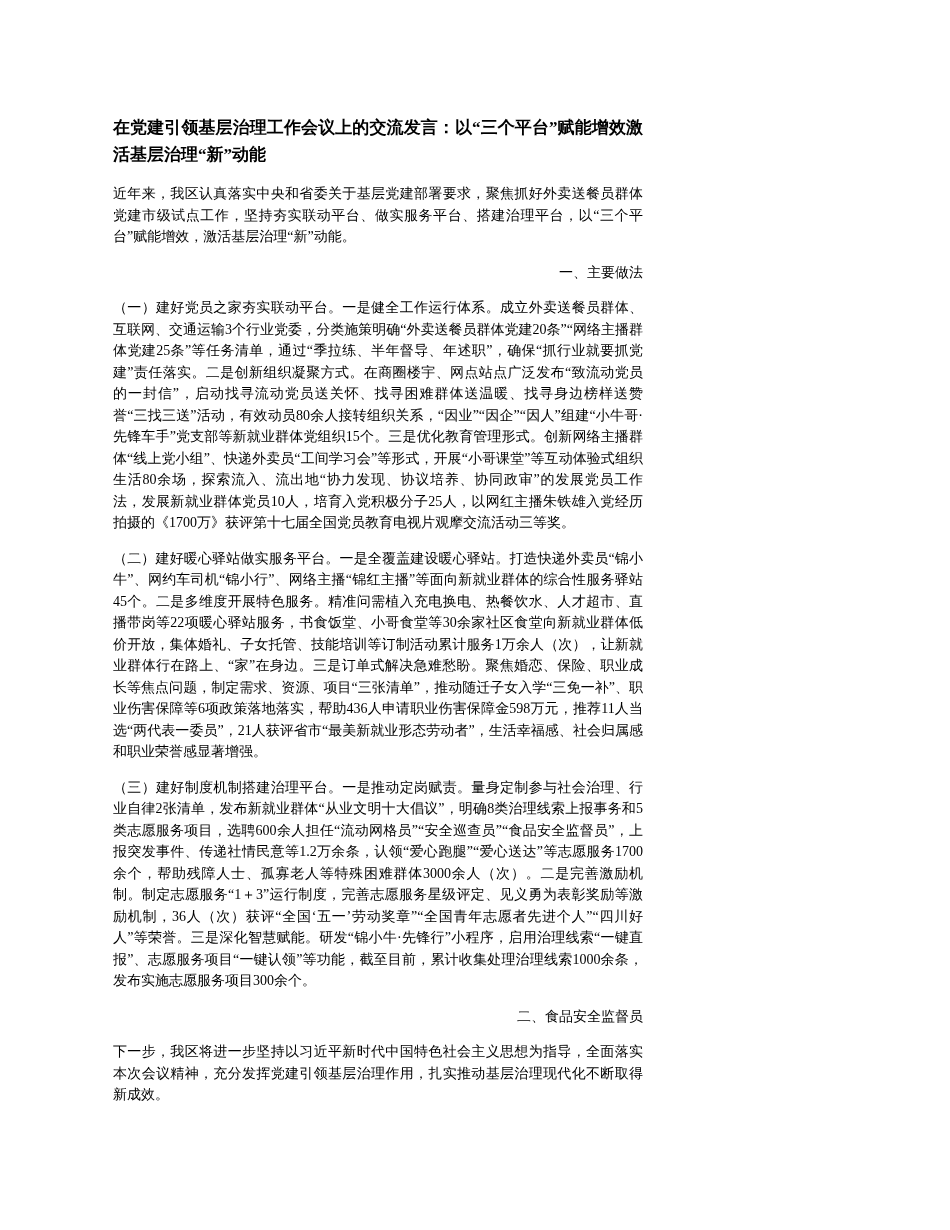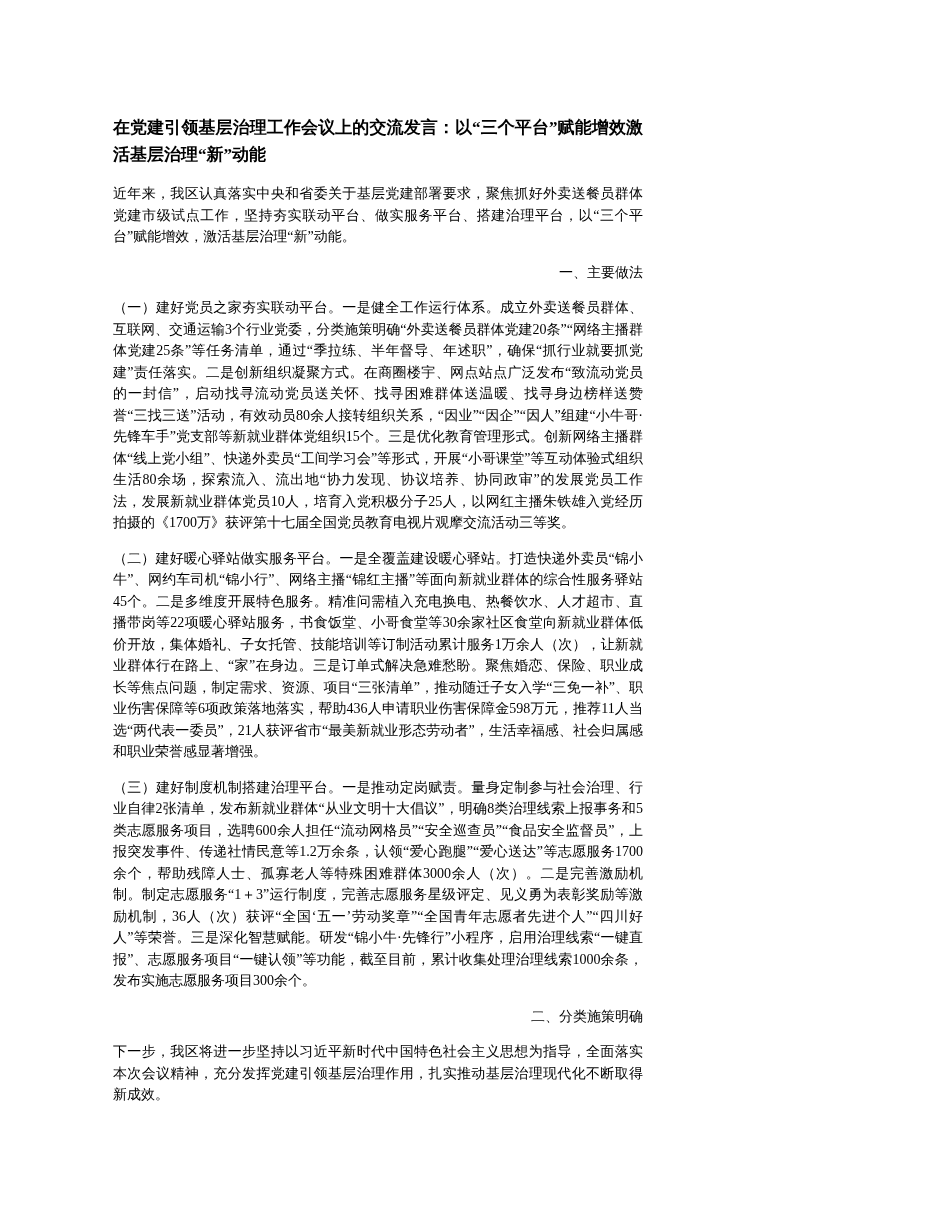--- a/index.html
+++ b/index.html
@@ -51,16 +51,16 @@
   <p class="para">近年来，我区认真落实中央和省委关于基层党建部署要求，聚焦抓好外卖送餐员群体党建市级试点工作，坚持夯实联动平台、做实服务平台、搭建治理平台，以“三个平台”赋能增效，激活基层治理“新”动能。</p>
 
   <p class="para heading">一、主要做法</p>
 
   <p class="para"><span>（一）建好党员之家夯实联动平台。</span><span class="bold">一是健全工作运行体系。</span><span>成立外卖送餐员群体、互联网、交通运输3个行业党委，分类施策明确“外卖送餐员群体党建20条”“网络主播群体党建25条”等任务清单，通过“季拉练、半年督导、年述职”，确保“抓行业就要抓党建”责任落实。</span><span class="bold">二是创新组织凝聚方式。</span><span>在商圈楼宇、网点站点广泛发布“致流动党员的一封信”，启动找寻流动党员送关怀、找寻困难群体送温暖、找寻身边榜样送赞誉“三找三送”活动，有效动员80余人接转组织关系，“因业”“因企”“因人”组建“小牛哥·先锋车手”党支部等新就业群体党组织15个。</span><span class="bold">三是优化教育管理形式。</span><span>创新网络主播群体“线上党小组”、快递外卖员“工间学习会”等形式，开展“小哥课堂”等互动体验式组织生活80余场，探索流入、流出地“协力发现、协议培养、协同政审”的发展党员工作法，发展新就业群体党员10人，培育入党积极分子25人，以网红主播朱铁雄入党经历拍摄的《1700万》获评第十七届全国党员教育电视片观摩交流活动三等奖。</span></p>
 
   <p class="para"><span>（二）建好暖心驿站做实服务平台。</span><span class="bold">一是全覆盖建设暖心驿站。</span><span>打造快递外卖员“锦小牛”、网约车司机“锦小行”、网络主播“锦红主播”等面向新就业群体的综合性服务驿站45个。</span><span class="bold">二是多维度开展特色服务。</span><span>精准问需植入充电换电、热餐饮水、人才超市、直播带岗等22项暖心驿站服务，书食饭堂、小哥食堂等30余家社区食堂向新就业群体低价开放，集体婚礼、子女托管、技能培训等订制活动累计服务1万余人（次），让新就业群体行在路上、“家”在身边。</span><span class="bold">三是订单式解决急难愁盼。</span><span>聚焦婚恋、保险、职业成长等焦点问题，制定需求、资源、项目“三张清单”，推动随迁子女入学“三免一补”、职业伤害保障等6项政策落地落实，帮助436人申请职业伤害保障金598万元，推荐11人当选“两代表一委员”，21人获评省市“最美新就业形态劳动者”，生活幸福感、社会归属感和职业荣誉感显著增强。</span></p>
 
   <p class="para"><span>（三）建好制度机制搭建治理平台。</span><span class="bold">一是推动定岗赋责。</span><span>量身定制参与社会治理、行业自律2张清单，发布新就业群体“从业文明十大倡议”，明确8类治理线索上报事务和5类志愿服务项目，选聘600余人担任“流动网格员”“安全巡查员”“食品安全监督员”，上报突发事件、传递社情民意等1.2万余条，认领“爱心跑腿”“爱心送达”等志愿服务1700余个，帮助残障人士、孤寡老人等特殊困难群体3000余人（次）。</span><span class="bold">二是完善激励机制。</span><span>制定志愿服务“1＋3”运行制度，完善志愿服务星级评定、见义勇为表彰奖励等激励机制，36人（次）获评“全国‘五一’劳动奖章”“全国青年志愿者先进个人”“四川好人”等荣誉。</span><span class="bold">三是深化智慧赋能。</span><span>研发“锦小牛·先锋行”小程序，启用治理线索“一键直报”、志愿服务项目“一键认领”等功能，截至目前，累计收集处理治理线索1000余条，发布实施志愿服务项目300余个。</span></p>
 
-  <p class="para heading">二、分类施策明确</p>
+  <p class="para heading">二、食品安全监督员</p>
 
   <p class="para">下一步，我区将进一步坚持以习近平新时代中国特色社会主义思想为指导，全面落实本次会议精神，充分发挥党建引领基层治理作用，扎实推动基层治理现代化不断取得新成效。</p>
 </div>
 
 </body></html>

